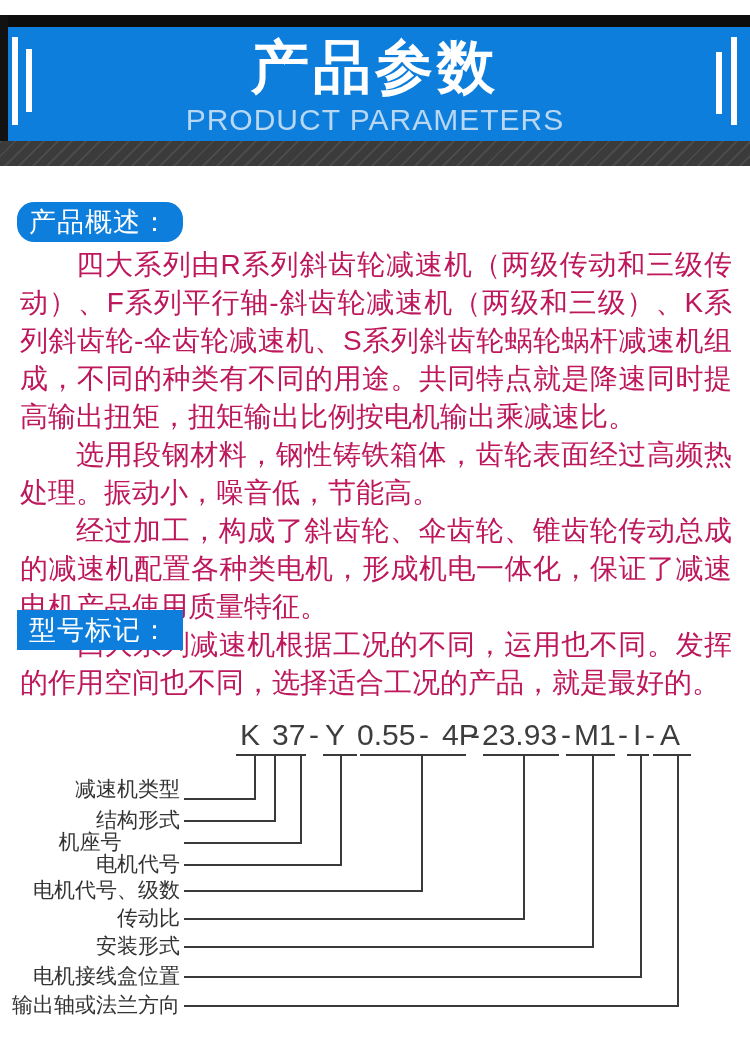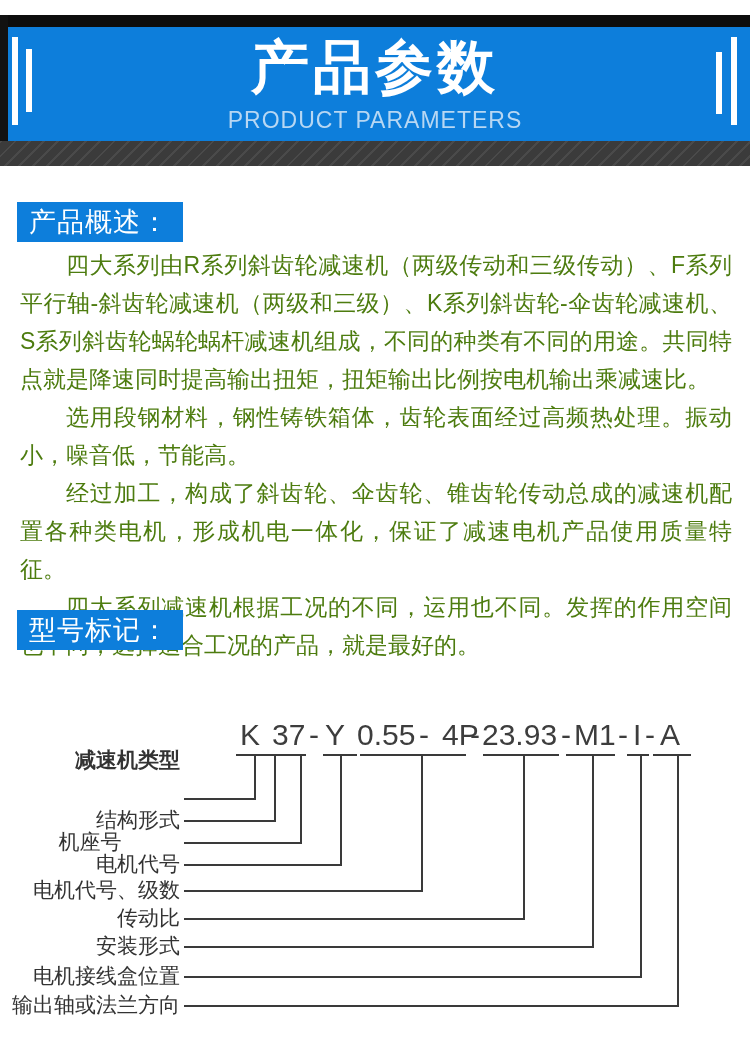--- a/index.html
+++ b/index.html
@@ -13,43 +13,43 @@
   .hero{position:absolute;left:0;top:0;width:750px;height:126px;}
   .hero-blue{position:absolute;left:0;top:0;width:100%;height:100%;}
   .top-black-bar{position:absolute;left:0;top:0;width:750px;height:12px;background:#0d0d0d;}
   .left-dark-edge{position:absolute;left:0;top:0;width:8px;height:126px;background:#121212;}
   .hero-title{
     position:absolute;left:0;top:18px;width:100%;text-align:center;
     font-size:58px;font-weight:bold;color:#ffffff;letter-spacing:4px;line-height:68px;
   }
   .hero-subtitle{
     position:absolute;left:0;top:88px;width:100%;text-align:center;
-    font-size:23px;font-weight:400;color:#b7d7f3;letter-spacing:1px;line-height:34px;
+    font-size:30px;font-weight:400;color:#b7d7f3;letter-spacing:1px;line-height:34px;
   }
   .deco-bar{position:absolute;background:#ffffff;}
   .bar-l-tall{left:12px;top:22px;width:6px;height:88px;}
   .bar-l-short{left:26px;top:34px;width:6px;height:63px;}
   .bar-r-tall{left:731px;top:22px;width:6px;height:88px;}
   .bar-r-short{left:716px;top:37px;width:6px;height:62px;}
   .hatched-divider{
     position:absolute;left:0;top:126px;width:750px;height:25px;
     background:repeating-linear-gradient(135deg,#4a4a4a 0px,#4a4a4a 2px,#3b3b3b 2px,#3b3b3b 10px);
   }
   
   .section-label{
     position:absolute;left:17px;width:166px;height:40px;
     color:#ffffff;font-size:27px;line-height:40px;padding-left:12px;
     box-sizing:border-box;letter-spacing:1px;
   }
-  .overview-box{top:187px;}
+  .overview-box{top:187px;border-radius:17px;}
   .model-box{top:595px;}
   
   .overview-text{
     position:absolute;left:20px;top:231px;width:712px;
-    font-size:23px;line-height:38px;color:#4d7c0f;text-align:justify;
+    font-size:28px;line-height:38px;color:#be185d;text-align:justify;
   }
   .overview-text p{margin:0;text-indent:2em;}
   
   .code-seg{
     position:absolute;top:702px;height:36px;line-height:36px;
     font-size:30px;color:#3d3d3d;white-space:pre;
   }
   .code-underline{position:absolute;top:739px;height:2px;background:#3a3a3a;}
   .connector{
     position:absolute;border-right:2px solid #3a3a3a;border-bottom:2px solid #3a3a3a;
@@ -104,21 +104,21 @@
       <div class="code-seg" style="left: 645px;">-</div>
       <div class="code-seg" style="left: 660px;">A</div>
       <div class="code-underline" style="left: 236px; width: 70px;"></div>
       <div class="code-underline" style="left: 323px; width: 34px;"></div>
       <div class="code-underline" style="left: 360px; width: 106px;"></div>
       <div class="code-underline" style="left: 483px; width: 76px;"></div>
       <div class="code-underline" style="left: 566px; width: 49px;"></div>
       <div class="code-underline" style="left: 627px; width: 22px;"></div>
       <div class="code-underline" style="left: 653px; width: 38px;"></div>
       <div class="connector" style="left: 184px; top: 741px; width: 70px; height: 42px;"></div>
-      <div class="diagram-label" style="top: 732px; font-weight: bold;">减速机类型</div>
+      <div class="diagram-label" style="top: 761px;">减速机类型</div>
       <div class="connector" style="left: 184px; top: 741px; width: 90px; height: 64px;"></div>
       <div class="diagram-label" style="top: 792px;">结构形式</div>
       <div class="connector" style="left: 184px; top: 741px; width: 116px; height: 86px;"></div>
       <div class="diagram-label" style="top: 814px; text-align: center;">机座号</div>
       <div class="connector" style="left: 184px; top: 741px; width: 156px; height: 108px;"></div>
       <div class="diagram-label" style="top: 836px;">电机代号</div>
       <div class="connector" style="left: 184px; top: 741px; width: 237px; height: 134px;"></div>
       <div class="diagram-label" style="top: 862px;">电机代号、级数</div>
       <div class="connector" style="left: 184px; top: 741px; width: 339px; height: 162px;"></div>
       <div class="diagram-label" style="top: 890px;">传动比</div>

